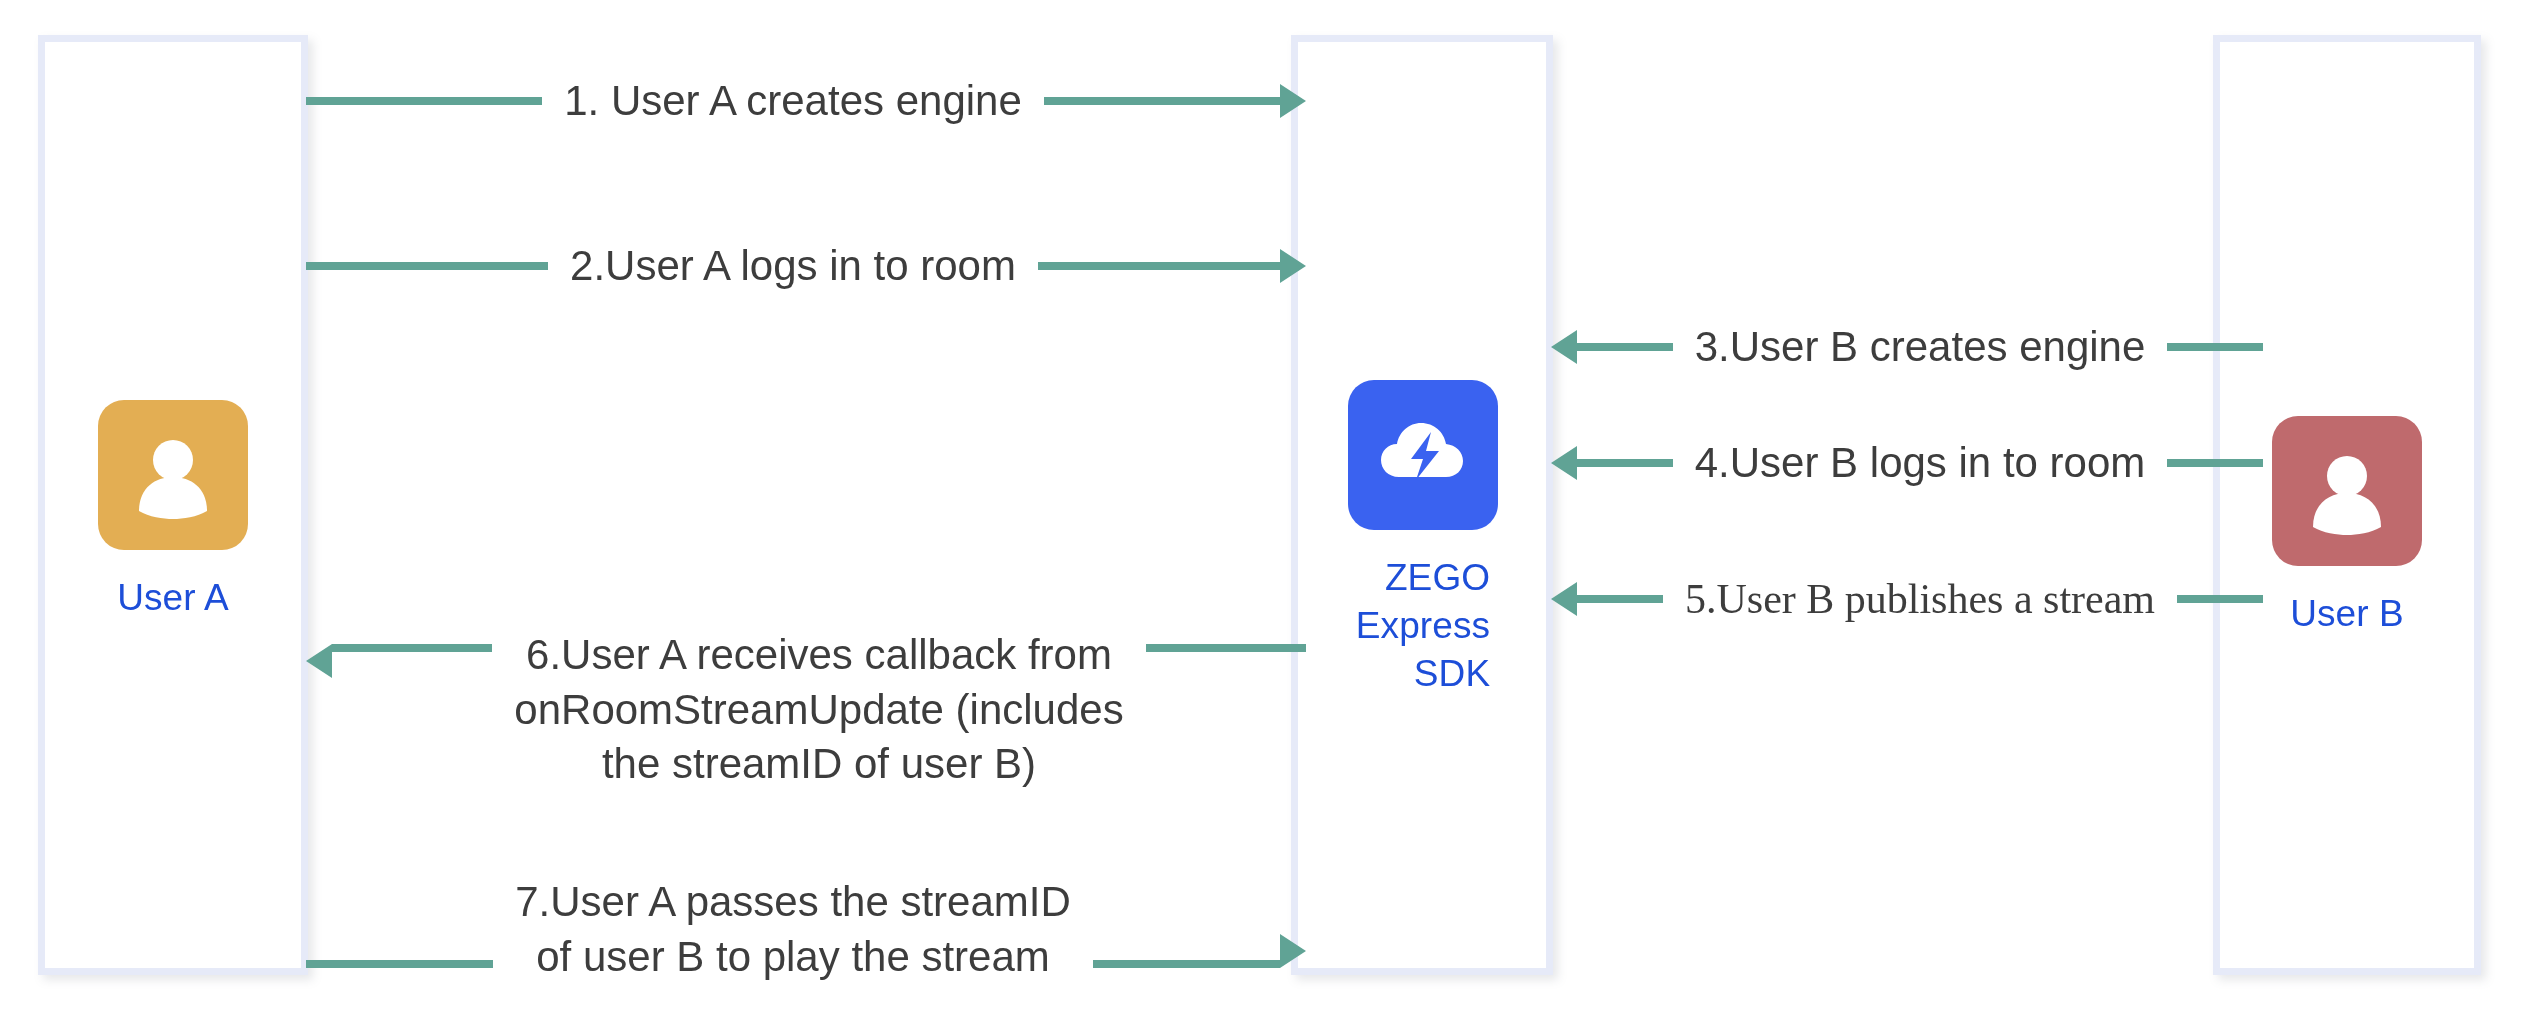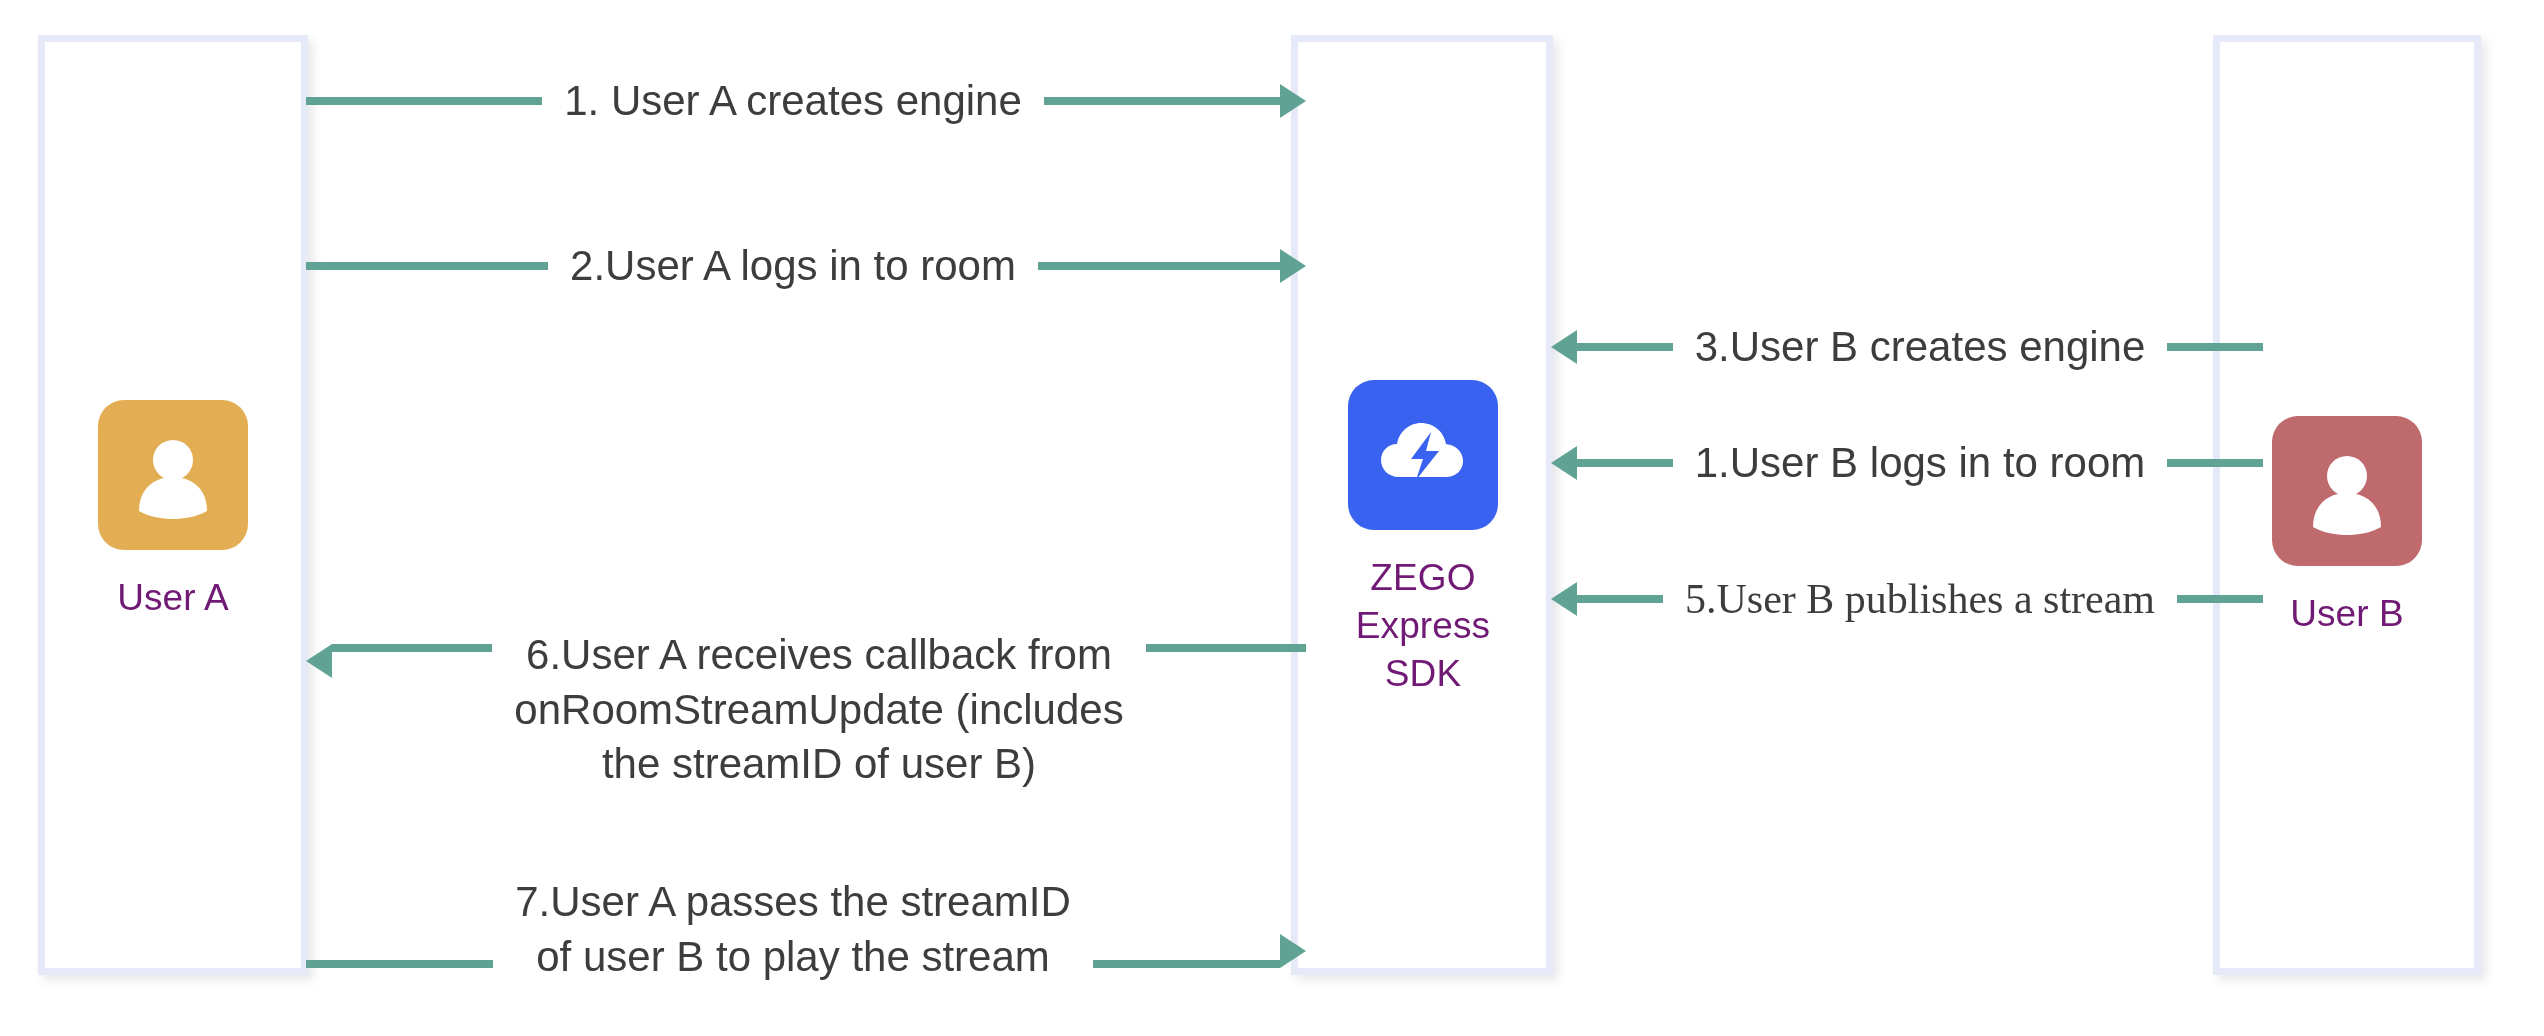--- a/index.html
+++ b/index.html
@@ -44,22 +44,22 @@
     border-radius: 26px;
     display: flex;
     align-items: center;
     justify-content: center;
   }
   .avatar svg { display: block; }
   .node-label {
     margin-top: 24px;
     font-size: 37px;
     line-height: 1.30;
-    color: #701a75;
-    text-align: center;
+    color: #1d4ed8;
+    text-align: right;
     white-space: pre-line;
     letter-spacing: 0.1px;
   }
 
   #node-user-a { left: 98px;  top: 400px; }
   #node-sdk    { left: 1348px; top: 380px; }
   #node-user-b { left: 2272px; top: 416px; }
 
   
   .msg {
@@ -174,21 +174,21 @@
   <div class="msg" id="msg-3">
     <div class="arrow-head left"></div>
     <div class="msg-line"></div>
     <div class="msg-label">3.User B creates engine</div>
     <div class="msg-line"></div>
   </div>
 
   <div class="msg" id="msg-4">
     <div class="arrow-head left"></div>
     <div class="msg-line"></div>
-    <div class="msg-label">1.User B logs in to room</div>
+    <div class="msg-label">4.User B logs in to room</div>
     <div class="msg-line"></div>
   </div>
 
   <div class="msg" id="msg-5">
     <div class="arrow-head left"></div>
     <div class="msg-line"></div>
     <div class="msg-label">5.User B publishes a stream</div>
     <div class="msg-line"></div>
   </div>
 

